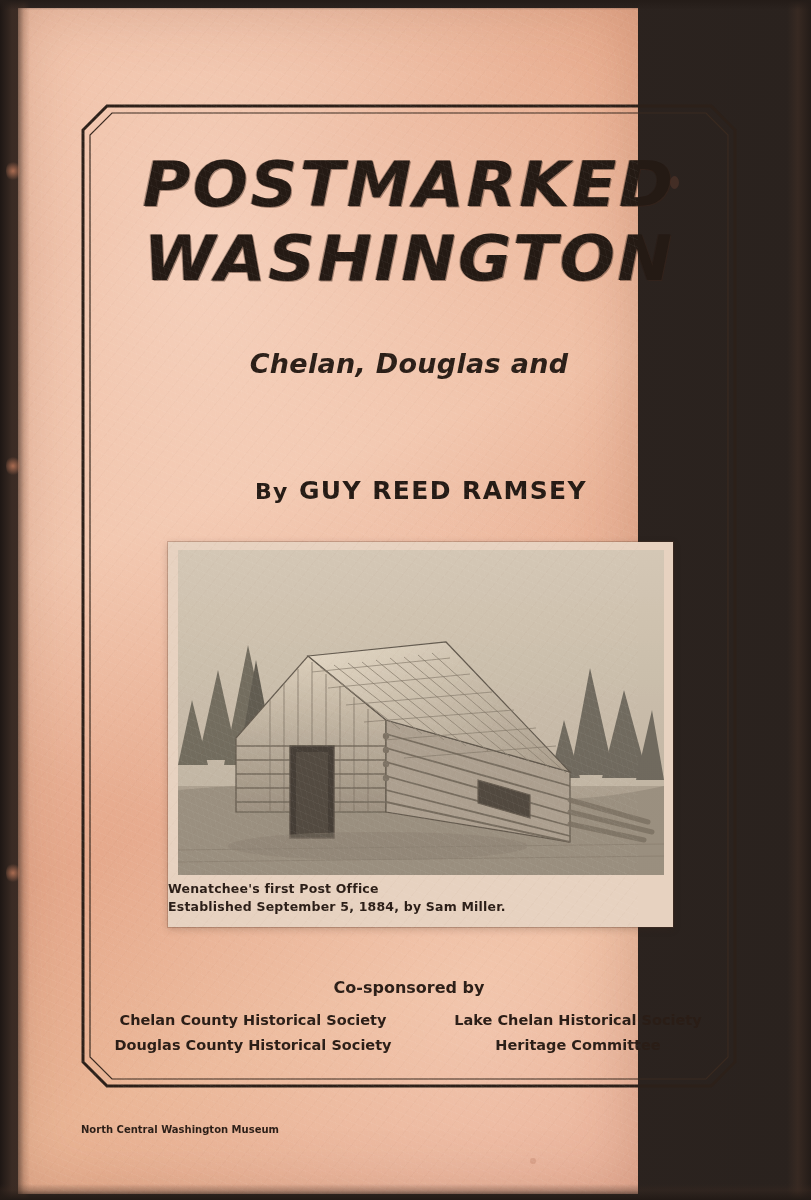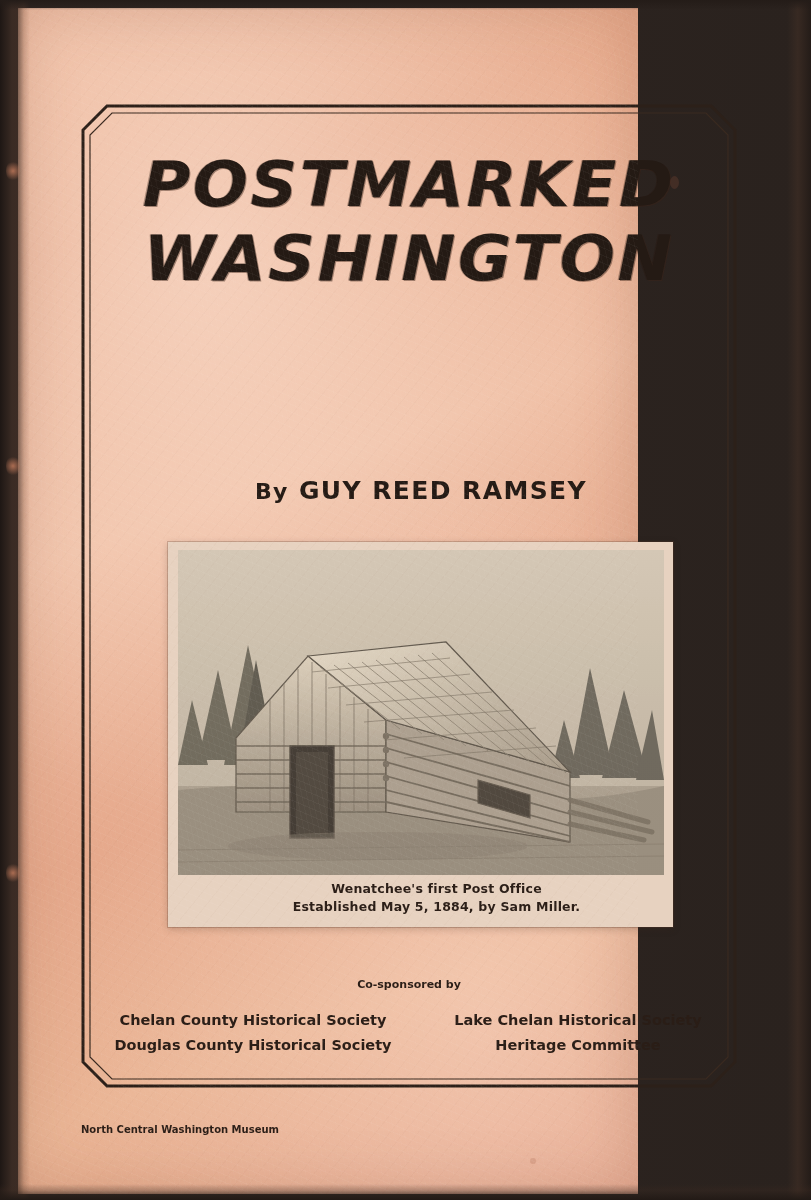--- a/index.html
+++ b/index.html
@@ -182,40 +182,38 @@
     overflow: hidden;
     background: linear-gradient(180deg, #b9b0a6 0%, #a79c92 45%, #9c9287 100%);
     filter: contrast(1.05) sepia(0.18);
   }
   .photo svg { display: block; }
   .photo-caption {
     position: absolute;
     left: 0;
     top: 338px;
     width: 505px;
-    text-align: center;
     font-family: "DejaVu Sans", sans-serif;
     font-weight: 700;
     font-size: 12.5px;
     line-height: 1.45;
     color: #2a1d16;
     letter-spacing: 0.2px;
-    margin-left: 16px;
   }
 
   
   .sponsor-head {
     position: absolute;
     left: 63px;
     top: 970px;
     width: 656px;
     text-align: center;
     font-family: "DejaVu Sans", sans-serif;
     font-weight: 700;
-    font-size: 11px;
+    font-size: 16px;
     color: #2a1d16;
   }
   .sponsor-cols {
     position: absolute;
     left: 85px;
     top: 1000px;
     width: 620px;
     display: flex;
     justify-content: space-between;
   }
@@ -261,20 +259,21 @@
         <path d="M31 9 L625 9 L647 31 L647 953 L625 975 L31 975 L9 953 L9 31 Z" fill="none" stroke="#3a2a20" stroke-width="1.2"></path>
       </svg>
     </div>
 
     <div class="title-block">
       <div class="title-line">POSTMARKED</div>
       <div class="title-line">WASHINGTON</div>
     </div>
 
     <div class="subtitle">
+      <div>Chelan, Douglas and</div>
     </div>
 
     <div class="author">
       <span class="by">By</span>
       <span>GUY REED RAMSEY</span>
     </div>
 
     <div class="photo-wrap">
       <div class="photo">
         <svg width="486" height="325" viewBox="0 0 486 325" aria-hidden="true">
@@ -400,21 +399,21 @@
           </g>
           <ellipse cx="200" cy="296" rx="150" ry="14" fill="#7b7268" opacity="0.45"></ellipse>
 
           <g opacity="0.18">
             <rect x="0" y="0" width="486" height="325" fill="url(#sky)"></rect>
           </g>
         </svg>
       </div>
       <div class="photo-caption">
         <div>Wenatchee's first Post Office</div>
-        <div>Established May 5, 1884, by Sam Miller.</div>
+        <div>Established September 5, 1884, by Sam Miller.</div>
       </div>
     </div>
 
     <div class="sponsor-head">Co-sponsored by</div>
 
     <div class="sponsor-cols">
       <div class="sponsor-col left">
         <div>Chelan County Historical Society</div>
         <div>Douglas County Historical Society</div>
       </div>

